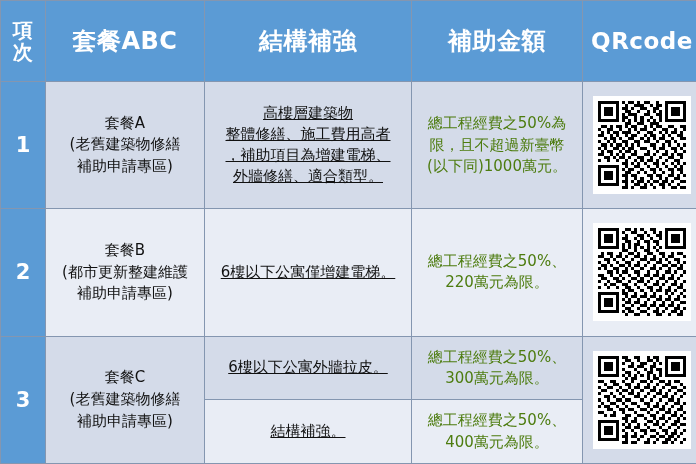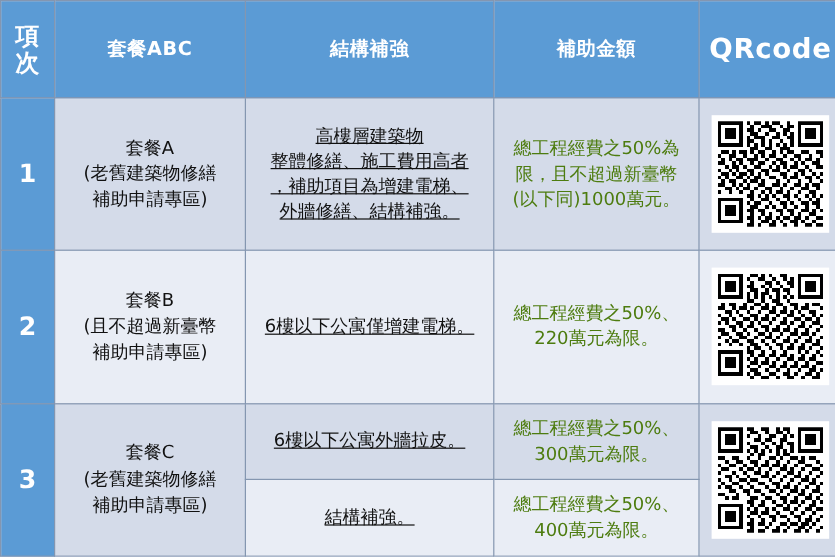--- a/index.html
+++ b/index.html
@@ -24,21 +24,21 @@
     padding:0;
     vertical-align:middle;
     text-align:center;
   }
   
   thead th{
     background:#5b9bd5;
     color:#ffffff;
     font-weight:bold;
     height:80px;
-    font-size:16px;
+    font-size:24px;
     letter-spacing:0.5px;
   }
   th.h-index{
     font-size:20px;
     line-height:1.12;
     width:44px;
   }
   th.h-index .ln{display:block;}
   th.h-pkg{width:158px;}
   th.h-type{width:206px;}
@@ -116,21 +116,21 @@
       <td class="idx">1</td>
       <td class="pkg tint-dark">
         <span class="ln">套餐A</span>
         <span class="ln">(老舊建築物修繕</span>
         <span class="ln">補助申請專區)</span>
       </td>
       <td class="typ tint-dark">
         <span class="ln">高樓層建築物</span>
         <span class="ln">整體修繕、施工費用高者</span>
         <span class="ln">，補助項目為增建電梯、</span>
-        <span class="ln">外牆修繕、結構補強。</span>
+        <span class="ln">外牆修繕、適合類型。</span>
       </td>
       <td class="amt tint-dark">
         <span class="ln">總工程經費之50%為</span>
         <span class="ln">限，且不超過新臺幣</span>
         <span class="ln">(以下同)1000萬元。</span>
       </td>
       <td class="qr tint-dark">
         <span class="qrbox">
           <svg viewBox="0 0 29 29" shape-rendering="crispEdges" aria-hidden="true">
             <rect width="29" height="29" fill="#fff"></rect>
@@ -405,21 +405,21 @@
             </g>
           </svg>
         </span>
       </td>
     </tr>
 
     <tr>
       <td class="idx">2</td>
       <td class="pkg tint-light">
         <span class="ln">套餐B</span>
-        <span class="ln">(且不超過新臺幣</span>
+        <span class="ln">(都市更新整建維護</span>
         <span class="ln">補助申請專區)</span>
       </td>
       <td class="typ tint-light">
         <span class="ln">6樓以下公寓僅增建電梯。</span>
       </td>
       <td class="amt tint-light">
         <span class="ln">總工程經費之50%、</span>
         <span class="ln">220萬元為限。</span>
       </td>
       <td class="qr tint-light">

